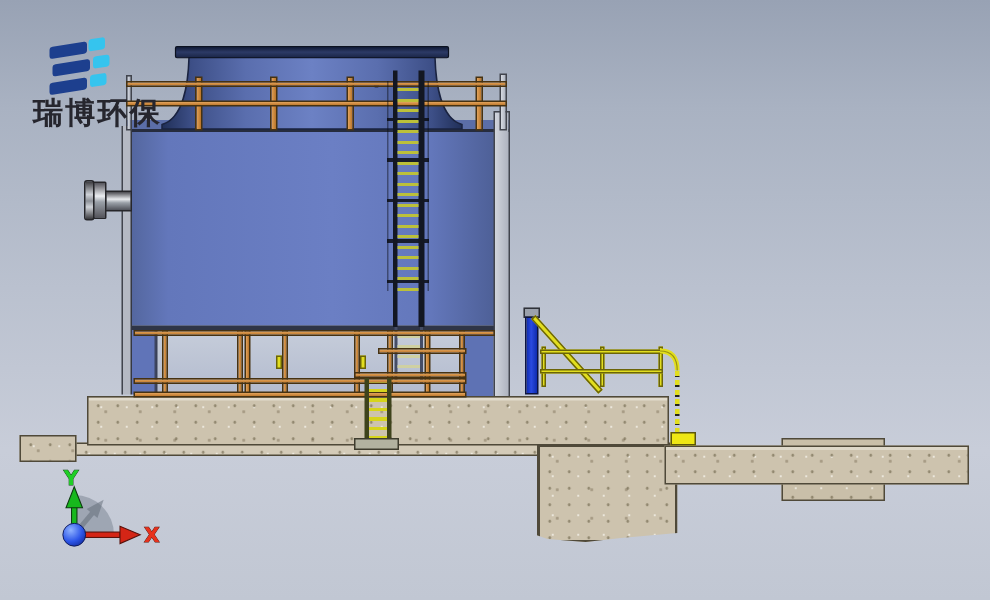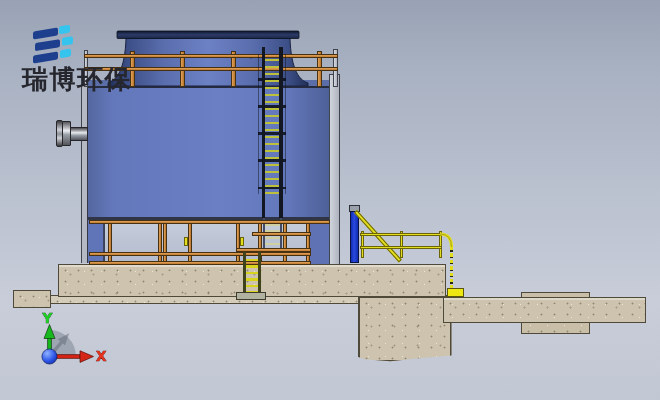--- a/index.html
+++ b/index.html
@@ -19,21 +19,21 @@
       radial-gradient(circle, rgba(120,108,82,.45) .8px, transparent 1.3px);
     background-size:13px 11px,17px 13px,23px 19px;
     border:1.5px solid #4f4939;
   }
   .orail{background:linear-gradient(180deg,#e2a35c,#c07a2e);border:1px solid #463212;}
   .opost{background:linear-gradient(90deg,#e2a35c,#b87428);border:1px solid #463212;}
   .gpost{background:linear-gradient(90deg,#d6dae2,#aeb3bf);border:1px solid #41444d;}
   .yel{background:#e2de1e;border:1px solid #6b6408;}
   .lrail{background:#131722;}
   .logo-text{
-    font-size:26px;font-weight:bold;color:#26262e;letter-spacing:1.5px;white-space:nowrap;
+    font-size:20px;font-weight:bold;color:#26262e;letter-spacing:1.5px;white-space:nowrap;
   }
   svg text{font-family:"DejaVu Sans","Liberation Sans",sans-serif;font-weight:bold;paint-order:stroke;}
 </style>
 </head>
 <body>
 
 <div id="stage">
 
   <div class="abs" style="left:84px;top:80px;width:256px;height:8px;background:#5b6ea8;border-bottom:2.5px solid #262c3e;"></div>
 

